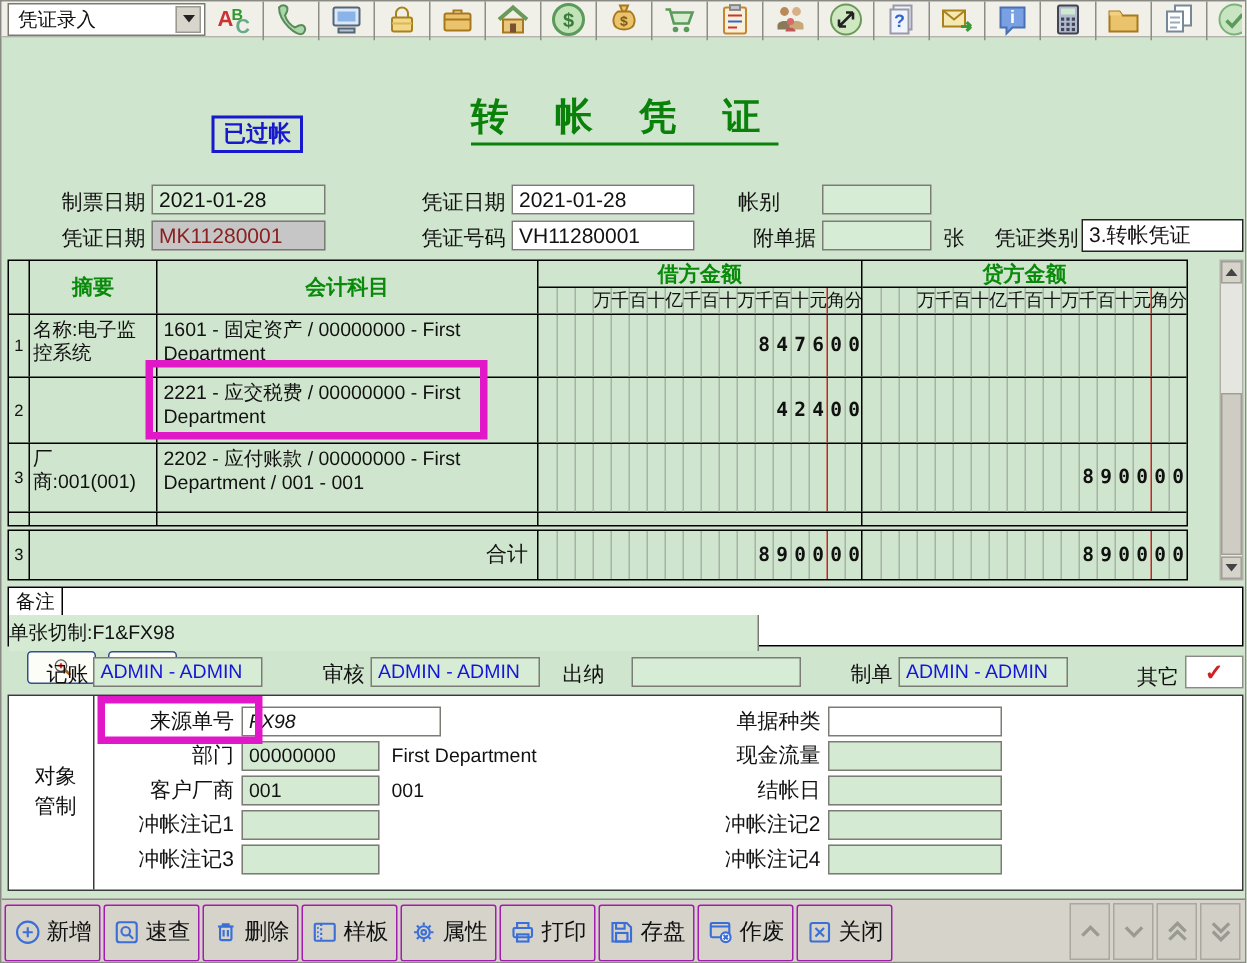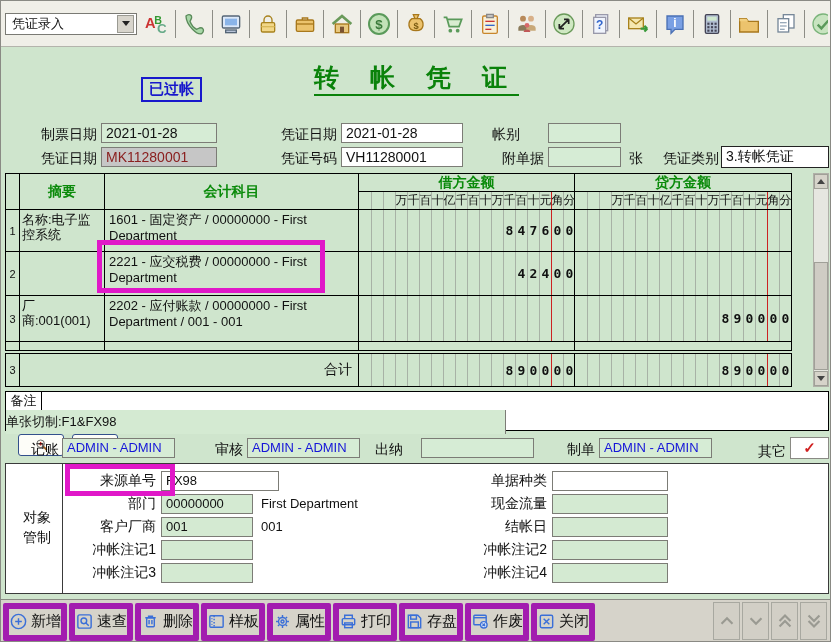--- a/index.html
+++ b/index.html
@@ -1,21 +1,21 @@
 <!DOCTYPE html>
 <html><head>
 <meta charset="utf-8">
 <style>
   html,body{margin:0;padding:0;background:#e8e8e2;}
   *{box-sizing:border-box;}
   .app{position:relative;width:831px;height:642px;background:#cfe5cd;overflow:hidden;
        font-family:"Liberation Sans",sans-serif;color:#111;border:1px solid #8a8a84;}
 
   
-  .toolbar{position:absolute;left:0;top:0;width:831px;height:46px;background:#f0efe8;
+  .toolbar{position:absolute;left:0;top:0;width:831px;height:24px;background:#f0efe8;
            border-bottom:1px solid #b4b4ac;display:flex;align-items:center;padding:0 4px;}
   .mode-select{width:132px;height:22px;background:#fff;border:1px solid #7a7a74;
                display:flex;align-items:center;justify-content:space-between;
                padding:0 2px 0 6px;font-size:13px;flex:none;}
   .dd-btn{width:17px;height:18px;background:#d8d5cc;border:1px solid #9a9a92;
           display:flex;align-items:center;justify-content:center;}
   .dd-arrow{width:0;height:0;border-left:4px solid transparent;border-right:4px solid transparent;
             border-top:5px solid #222;}
   .tb-icons{display:flex;align-items:center;margin-left:6px;overflow:hidden;}
   .tb-icon{width:28px;height:28px;flex:none;display:flex;align-items:center;justify-content:center;}
@@ -105,29 +105,29 @@
           border:1px solid #3a3a3a;}
   .oc-label{position:absolute;left:8px;top:43px;width:46px;font-size:14px;text-align:center;line-height:20px;}
   .oc-div{position:absolute;left:56px;top:0;width:1px;height:129px;background:#3a3a3a;}
   .oc-left{position:absolute;left:57px;top:5px;}
   .oc-right{position:absolute;left:436px;top:5px;}
   .oc-row{display:flex;align-items:center;height:23px;}
   .oc-lbl{width:98px;text-align:right;font-size:14px;padding-right:5px;white-space:nowrap;}
   .oc-right .oc-lbl{width:110px;}
   .oc-fld{width:92px;height:20px;border:1px solid #7c7c76;background:#d4ead2;
           font-size:13px;padding:1px 4px;white-space:nowrap;}
-  .oc-left .oc-fld.white{width:118px;}
+  .oc-left .oc-fld.white{width:133px;font-style:italic;}
   .oc-fld.white{background:#fff;}
   .oc-right .oc-fld{width:116px;}
   .oc-extra{font-size:13px;padding-left:8px;white-space:nowrap;}
 
   
   .btoolbar{position:absolute;left:0;top:598px;width:831px;height:44px;background:#d6d3ca;
             border-top:1px solid #8a8a84;display:flex;align-items:center;padding:0 2px;}
-  .bt-btn{width:64px;height:38px;background:#d6d3ca;border:6px solid #a21caf;border-radius:2px;
+  .bt-btn{width:64px;height:38px;background:#d6d3ca;border:1px solid #a21caf;border-radius:2px;
           display:flex;align-items:center;justify-content:center;gap:3px;margin-right:2px;
           font-size:15px;flex:none;}
   .bt-btn svg{width:19px;height:19px;flex:none;}
   .nav-btns{position:absolute;right:3px;top:601px;display:flex;gap:2px;}
   .nav-btn{width:27px;height:38px;background:#d2cfc6;border:1px solid #a8a8a0;
            display:flex;align-items:center;justify-content:center;}
   .nav-btn svg{width:20px;height:20px;}
 
   
   .hl-row2{position:absolute;left:96px;top:239px;width:228px;height:53px;border:5px solid #e018c8;}

